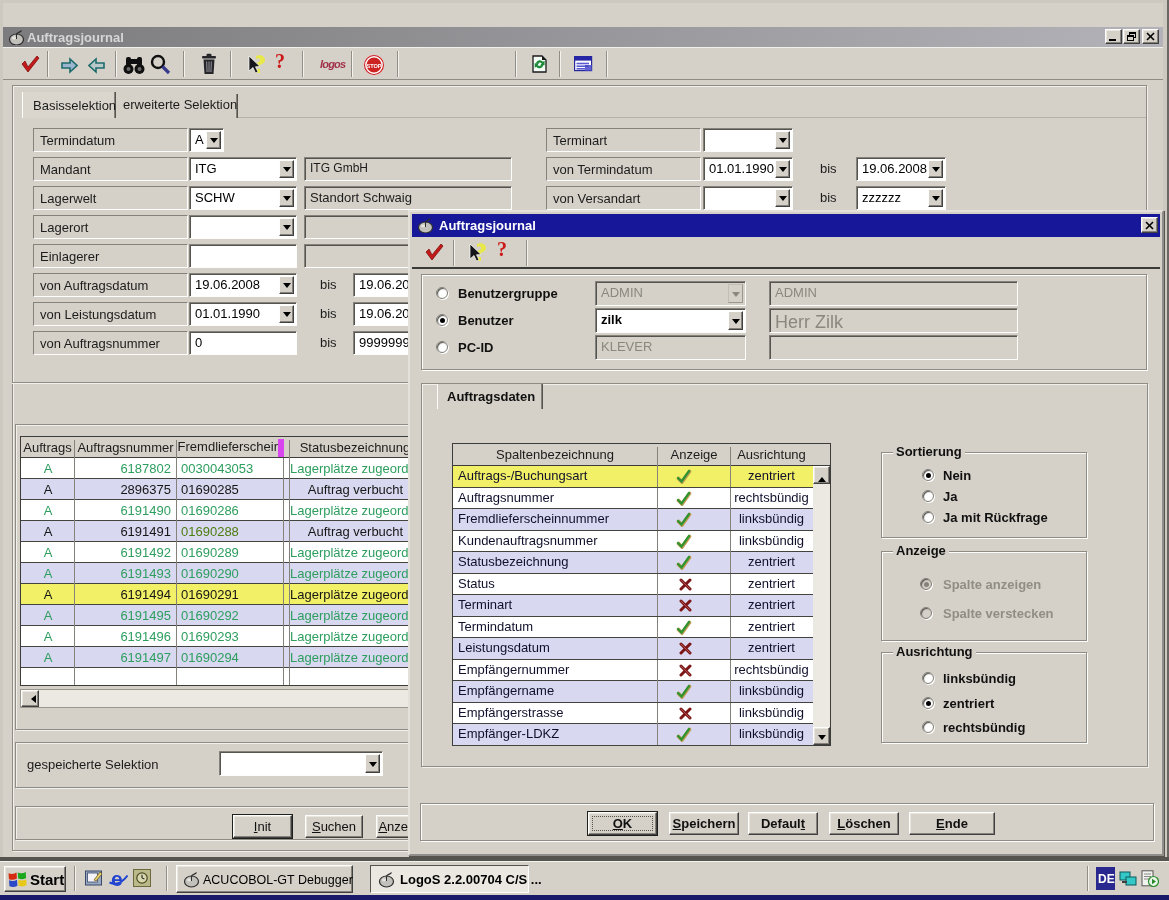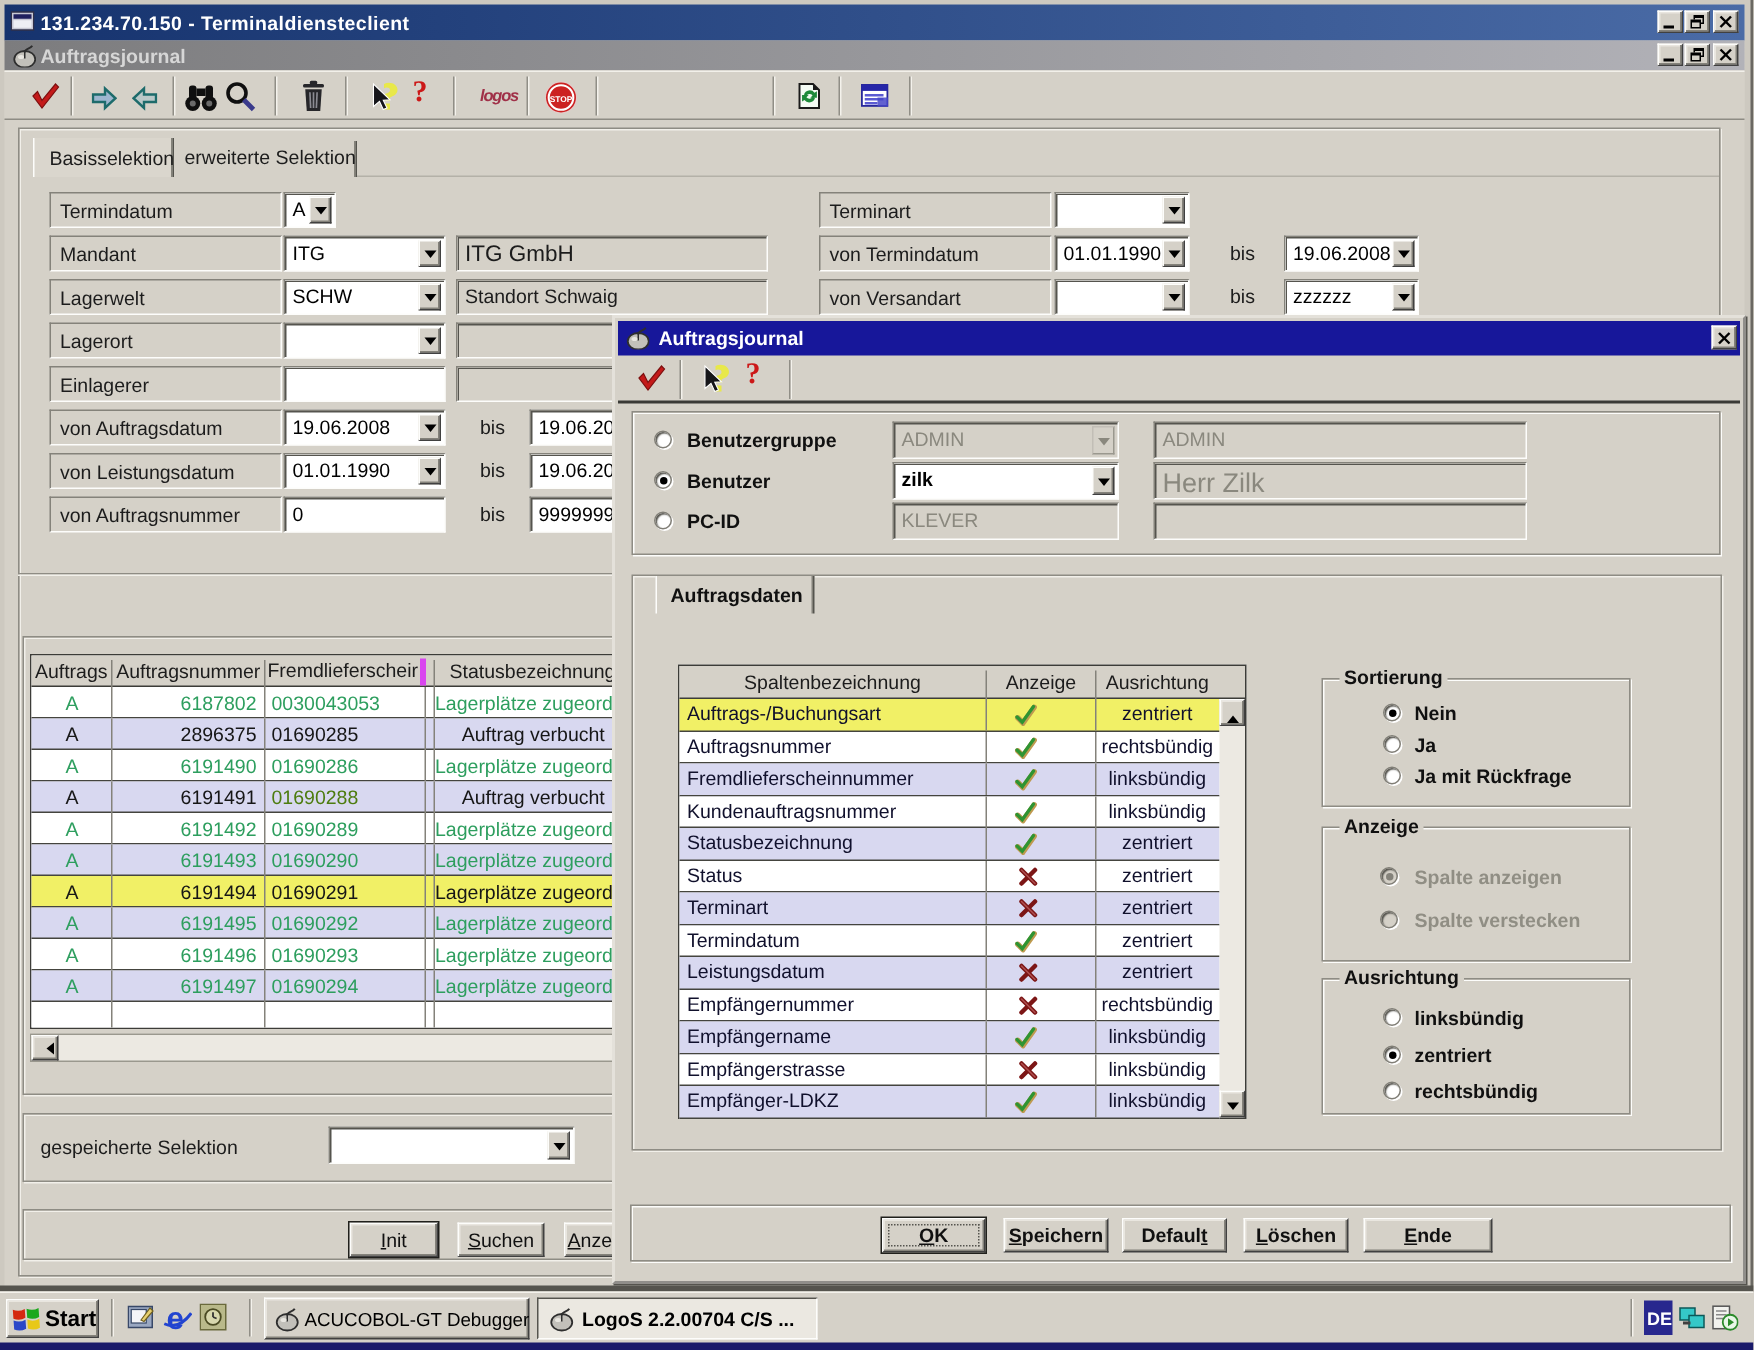--- a/index.html
+++ b/index.html
@@ -21,43 +21,20 @@
 .radio{width:12px;height:12px;border-radius:50%;background:#fff;border:1px solid #807e76;box-shadow:inset 1px 1px 1px #55544e, 1px 1px 0 #fff;}
 .radio.on:after{content:"";position:absolute;left:3px;top:3px;width:5px;height:5px;border-radius:50%;background:#000;}
 .radio.dis{background:#d5d1c8;}
 .radio.dis.on:after{background:#84827a;}
 .cell{position:absolute;overflow:hidden;white-space:nowrap;}
 </style></head><body>
 <div class="abs" style="left:0;top:0;width:1169px;height:861px;background:#d5d1c8">
 <div class="abs" style="left:0;top:0;width:1169px;height:3px;background:#cdc9c0"></div>
 <div class="abs" style="left:0;top:0;width:3px;height:861px;background:#cdc9c0"></div>
 <div class="abs" style="left:1163px;top:0;width:6px;height:861px;background:#cdc9c0;border-right:2px solid #6a6862"></div>
-<div class="abs" style="left:3px;top:3px;width:1160px;height:24px;background:linear-gradient(90deg,#16336e,#4a6ba6)">
-<svg class="abs" style="left:4px;top:4px" width="16" height="15" viewBox="0 0 16 15">
-        <rect x="0.5" y="1" width="15" height="12" fill="#c8c8d4" stroke="#30304a" stroke-width="1"></rect>
-        <rect x="2" y="2.5" width="12" height="3" fill="#20205e"></rect>
-        <rect x="2" y="6.5" width="12" height="5" fill="#eeeef4"></rect>
-      </svg>
-<div class="abs" style="left:24px;top:5px;font-size:13px;font-weight:bold;color:#fff;letter-spacing:0.3px;white-space:nowrap">131.234.70.150 - Terminaldiensteclient</div>
-<div class="abs btn" style="left:1102px;top:4px;width:17px;height:15px">
-        <div class="abs" style="left:3px;top:9px;width:7px;height:2px;background:#000"></div>
-      </div>
-<div class="abs btn" style="left:1120px;top:4px;width:17px;height:15px">
-        <div class="abs" style="left:5px;top:2px;width:7px;height:6px;border:1px solid #000;border-top:2px solid #000"></div>
-        <div class="abs" style="left:3px;top:5px;width:7px;height:6px;border:1px solid #000;border-top:2px solid #000;background:#d5d1c8"></div>
-      </div>
-<div class="abs btn" style="left:1139px;top:4px;width:17px;height:15px">
-        <svg width="9" height="9" style="position:absolute;left:3px;top:2px">
-          <g stroke="#000" stroke-width="1.6">
-            <line x1="1" y1="1" x2="8" y2="8"></line>
-            <line x1="8" y1="1" x2="1" y2="8"></line>
-          </g>
-        </svg>
-      </div>
-</div>
 <div class="abs" style="left:3px;top:27px;width:1160px;height:20px;background:linear-gradient(90deg,#7c7c7e,#b2b2b8)">
 <svg class="abs" style="left:5px;top:2px" width="16" height="16" viewBox="0 0 16 16">
         <ellipse cx="8.5" cy="10.5" rx="7" ry="5.5" fill="#c2c0ba" stroke="#2e2e2e" stroke-width="1.2"></ellipse>
         <path d="M8.5 6 C8.5 3 12 4 13.5 1.5" stroke="#2e2e2e" stroke-width="1.3" fill="none"></path>
         <line x1="8.5" y1="5.5" x2="8.5" y2="10" stroke="#2e2e2e" stroke-width="1"></line>
         <ellipse cx="6" cy="9" rx="2" ry="1.4" fill="#e8e6e0"></ellipse>
       </svg>
 <div class="abs" style="left:24px;top:3px;font-size:13px;font-weight:bold;color:#d6d6d6;white-space:nowrap">Auftragsjournal</div>
 <div class="abs btn" style="left:1102px;top:2px;width:17px;height:15px">
         <div class="abs" style="left:3px;top:9px;width:7px;height:2px;background:#000"></div>
@@ -168,21 +145,21 @@
       <div class="cmbarr"></div>
     </div>
 <div class="abs sunk2 lbl" style="left:33px;top:157px;width:155px;height:24px">
       <div class="t13" style="margin:4px 0 0 6px;white-space:nowrap">Mandant</div>
     </div>
 <div class="abs sunk" style="left:189px;top:157px;width:108px;height:24px;background:#fff">
       <div style="margin:3px 0 0 5px;font-size:13px;font-weight:normal;color:#000;white-space:nowrap">ITG</div>
       <div class="cmbarr"></div>
     </div>
 <div class="abs sunk fld" style="left:304px;top:157px;width:208px;height:24px">
-      <div style="margin:3px 0 0 5px;font-size:15px;color:#8a887e;white-space:nowrap"><span style="color:#1c1c1c">ITG GmbH</span></div>
+      <div style="margin:3px 0 0 5px;font-size:12px;color:#8a887e;white-space:nowrap"><span style="color:#1c1c1c">ITG GmbH</span></div>
     </div>
 <div class="abs sunk2 lbl" style="left:33px;top:186px;width:155px;height:24px">
       <div class="t13" style="margin:4px 0 0 6px;white-space:nowrap">Lagerwelt</div>
     </div>
 <div class="abs sunk" style="left:189px;top:186px;width:108px;height:24px;background:#fff">
       <div style="margin:3px 0 0 5px;font-size:13px;font-weight:normal;color:#000;white-space:nowrap">SCHW</div>
       <div class="cmbarr"></div>
     </div>
 <div class="abs sunk fld" style="left:304px;top:186px;width:208px;height:24px">
       <div style="margin:3px 0 0 5px;font-size:13px;color:#8a887e;white-space:nowrap"><span style="color:#1c1c1c">Standort Schwaig</span></div>
@@ -270,21 +247,21 @@
 <div class="abs sunk" style="left:856px;top:186px;width:90px;height:24px;background:#fff">
       <div style="margin:3px 0 0 5px;font-size:13px;font-weight:normal;color:#000;white-space:nowrap">zzzzzz</div>
       <div class="cmbarr"></div>
     </div>
 <div class="abs" style="left:12px;top:382px;width:1135px;height:2px;border-top:1px solid #8e8c84;border-bottom:1px solid #f2f0ea"></div>
 <div class="abs frame" style="left:15px;top:424px;width:485px;height:306px"></div>
 <div class="abs" style="left:20px;top:436px;width:430px;height:250px;border:1px solid #3c3c38;background:#fff">
 <div class="abs" style="left:0;top:0;width:428px;height:21px;background:#d5d1c8;border-bottom:1px solid #3c3c38">
 <div class="cell t13" style="left:0px;top:3px;width:54px;text-align:center;border-right:1px solid #84827a;height:18px">Auftrags</div>
 <div class="cell t13" style="left:54px;top:3px;width:102px;text-align:center;border-right:1px solid #84827a;height:18px">Auftragsnummer</div>
-<div class="cell t13" style="left:156px;top:2px;width:107px;text-align:center;border-right:4px solid #d946ef;height:18px">Fremdlieferscheir</div>
+<div class="cell t13" style="left:156px;top:2px;width:107px;text-align:right;border-right:6px solid #d946ef;height:18px">Fremdlieferscheir</div>
 <div class="cell t13" style="left:263px;top:3px;width:6px;text-align:center;border-right:1px solid #84827a;height:18px"></div>
 <div class="cell t13" style="left:269px;top:3px;width:131px;text-align:center;border-right:1px solid #84827a;height:18px">Statusbezeichnung</div>
 </div>
 <div class="abs" style="left:0;top:21px;width:428px;height:21px;background:#fff;border-bottom:1px solid #44443e">
 <div class="cell" style="left:0px;width:54px;top:3px;text-align:center;font-size:13px;color:#2d9e5e">A</div>
 <div class="cell" style="left:54px;width:96px;top:3px;text-align:right;font-size:13px;color:#2d9e5e">6187802</div>
 <div class="cell" style="left:160px;width:103px;top:3px;text-align:left;font-size:13px;color:#2d9e5e">0030043053</div>
 <div class="cell" style="left:269px;width:131px;top:3px;text-align:center;font-size:13px;color:#2d9e5e;overflow:visible">Lagerplätze zugeordnet</div>
 <div class="abs" style="left:53px;top:0;width:1px;height:21px;background:#84827a"></div>
 <div class="abs" style="left:155px;top:0;width:1px;height:21px;background:#84827a"></div>
@@ -713,21 +690,21 @@
 <div class="abs vline" style="left:166px;top:4px;height:25px"></div>
 <div class="abs btn" style="left:176px;top:3px;width:177px;height:28px">
 <svg class="abs" style="left:6px;top:5px" width="17" height="17" viewBox="0 0 17 17">
         <ellipse cx="8.5" cy="10.5" rx="7" ry="5.5" fill="#c2c0ba" stroke="#2e2e2e" stroke-width="1.2"></ellipse>
         <path d="M8.5 6 C8.5 3 12 4 13.5 1.5" stroke="#2e2e2e" stroke-width="1.3" fill="none"></path>
         <line x1="8.5" y1="5.5" x2="8.5" y2="10" stroke="#2e2e2e" stroke-width="1"></line>
         <ellipse cx="6" cy="9" rx="2" ry="1.4" fill="#e8e6e0"></ellipse>
       </svg>
 <div class="abs" style="left:26px;top:7px;font-size:12.5px;color:#000;white-space:nowrap">ACUCOBOL-GT Debugger</div>
 </div>
-<div class="abs" style="left:358px;top:3px;width:187px;height:28px;background:#ebe8e1;border-top:1px solid #55544e;border-left:1px solid #55544e;border-bottom:1px solid #fdfdfb;border-right:1px solid #fdfdfb">
+<div class="abs" style="left:370px;top:3px;width:159px;height:28px;background:#ebe8e1;border-top:1px solid #55544e;border-left:1px solid #55544e;border-bottom:1px solid #fdfdfb;border-right:1px solid #fdfdfb">
 <svg class="abs" style="left:7px;top:5px" width="17" height="17" viewBox="0 0 17 17">
         <ellipse cx="8.5" cy="10.5" rx="7" ry="5.5" fill="#c2c0ba" stroke="#2e2e2e" stroke-width="1.2"></ellipse>
         <path d="M8.5 6 C8.5 3 12 4 13.5 1.5" stroke="#2e2e2e" stroke-width="1.3" fill="none"></path>
         <line x1="8.5" y1="5.5" x2="8.5" y2="10" stroke="#2e2e2e" stroke-width="1"></line>
         <ellipse cx="6" cy="9" rx="2" ry="1.4" fill="#e8e6e0"></ellipse>
       </svg>
 <div class="abs" style="left:29px;top:6px;font-size:13px;font-weight:bold;color:#000;white-space:nowrap">LogoS 2.2.00704 C/S ...</div>
 </div>
 <div class="abs vline" style="left:1087px;top:4px;height:25px"></div>
 <div class="abs" style="left:1096px;top:5px;width:19px;height:23px;background:#28288e">

